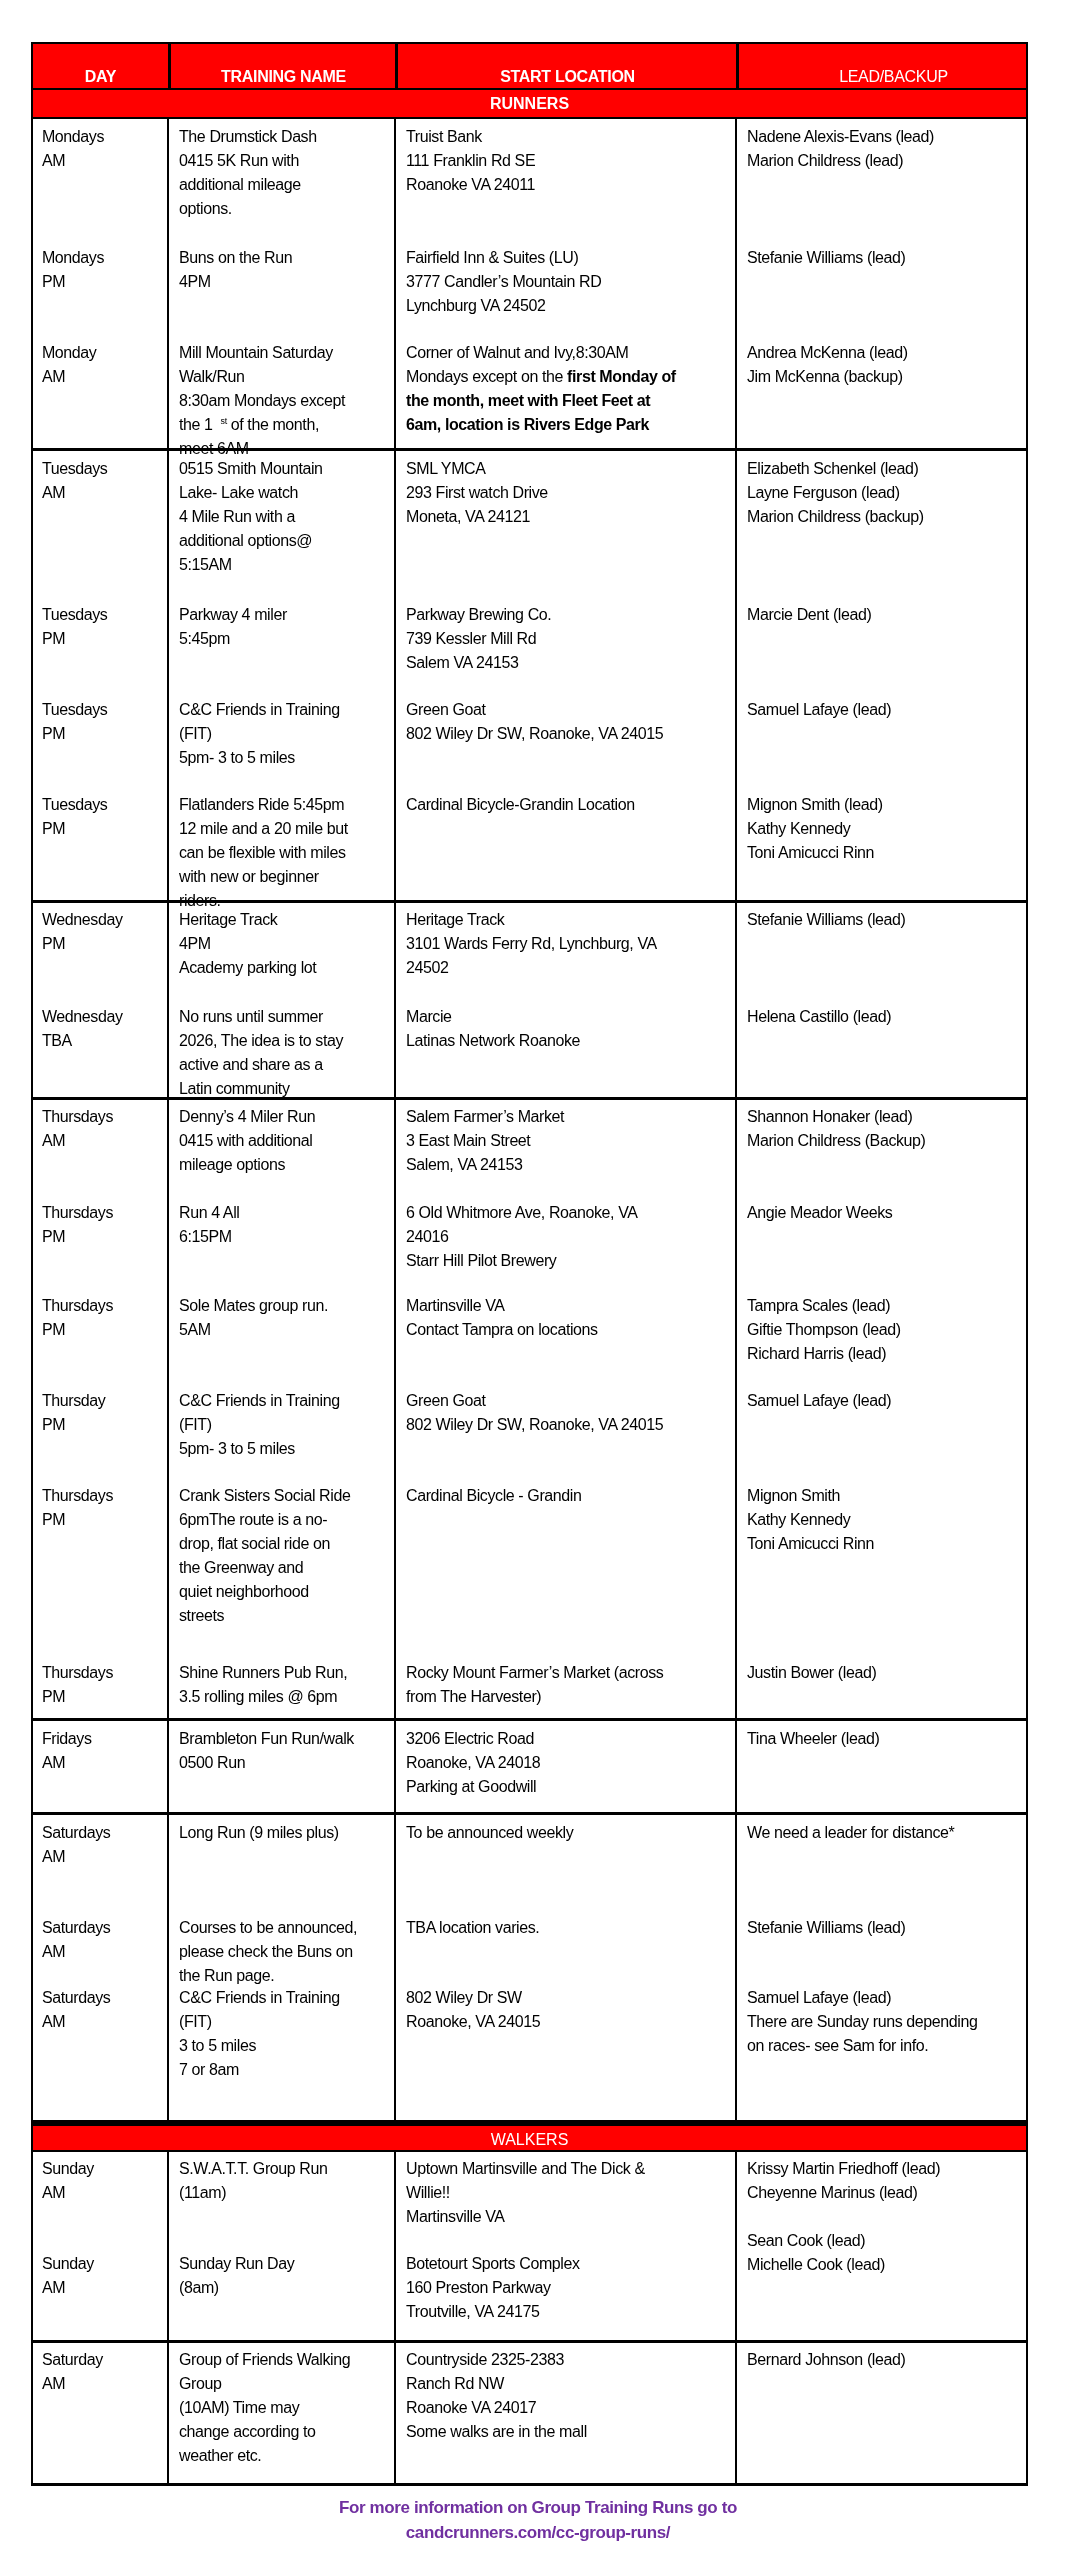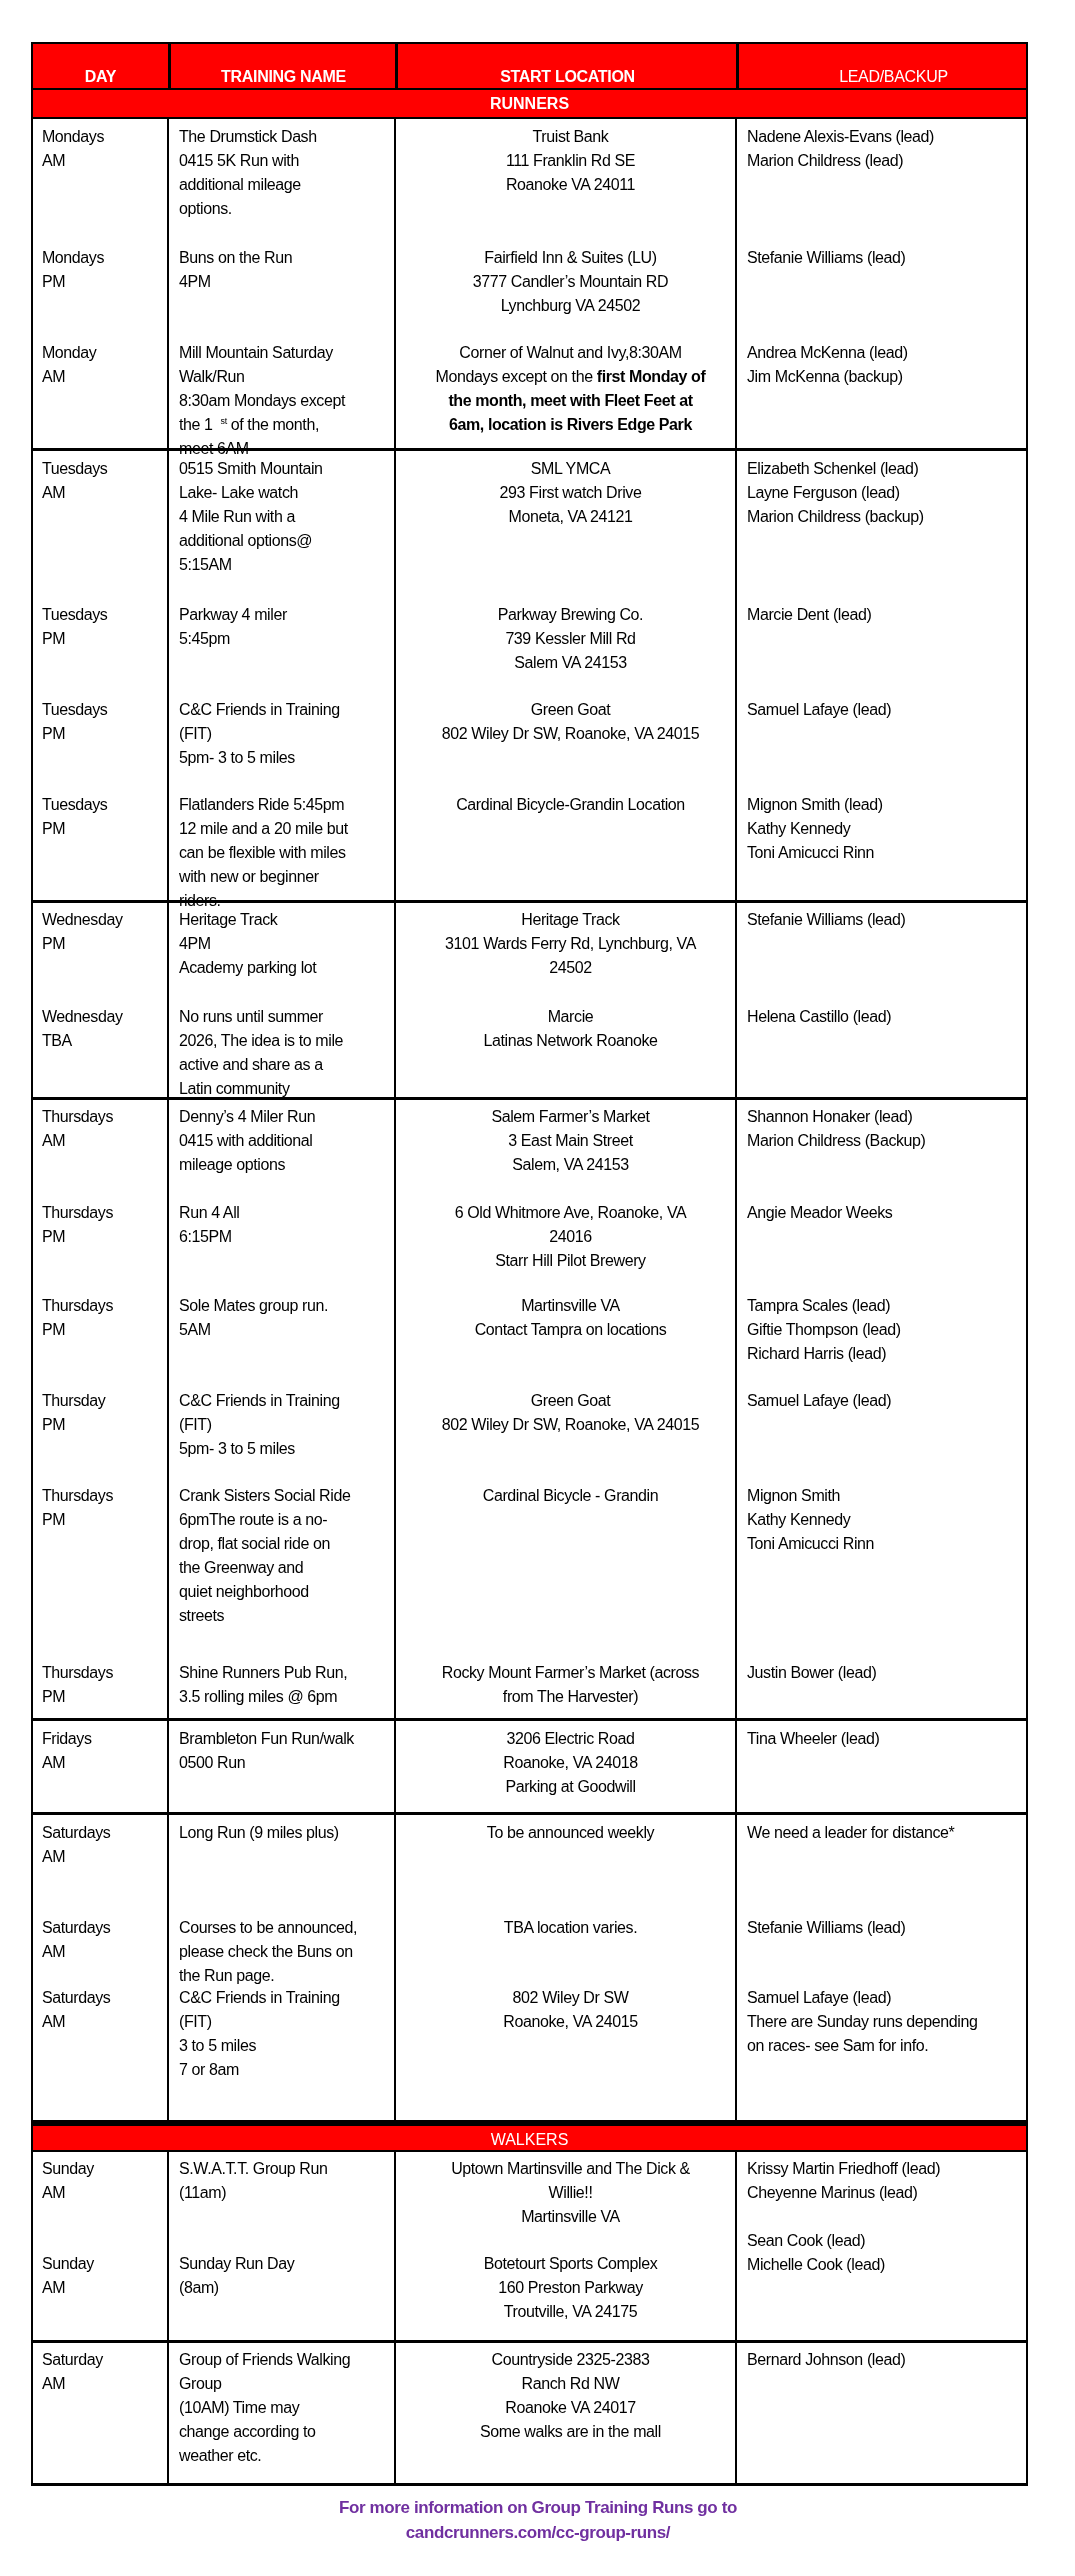--- a/index.html
+++ b/index.html
@@ -21,21 +21,21 @@
                   border-top:3.2px solid #000; border-bottom:2.5px solid #000;
                   border-left:2.5px solid #000; border-right:2.5px solid #000; }
   .group { position:absolute; left:0; width:997px; box-sizing:border-box;
            border-left:2.5px solid #000; border-right:2.5px solid #000; border-bottom:3.2px solid #000; }
   .vline { position:absolute; top:0; bottom:0; width:1.9px; background:#000; }
   .row { position:absolute; left:0; width:992px; }
   .cell { position:absolute; top:0; font-size:16px; line-height:24px; letter-spacing:-0.4px;
           white-space:pre-line; }
   .c-day { left:8.9px; width:127px; }
   .c-name { left:146px; width:212px; }
-  .c-loc { left:373px; width:329px;text-align:center; }
+  .c-loc { left:373px; width:329px; }
   .c-lead { left:714px; width:272px; }
   .line { display:block; white-space:nowrap; }
   .bold { font-weight:bold; }
   sup { font-size:8.9px; line-height:0; vertical-align:super;padding-left:8px; }
   .footer { position:absolute; left:0; width:1076px; text-align:center; color:#7030a0;
             font-weight:bold; font-size:17px; line-height:25px; letter-spacing:-0.4px; }
 </style>
 </head>
 <body>
 
@@ -108,21 +108,21 @@
         <div class="vline" style="left: 361px;"></div>
         <div class="vline" style="left: 702px;"></div>
         <div class="row" style="top: 5px;">
           <div class="cell c-day"><span class="line">Wednesday</span><span class="line">PM</span></div>
           <div class="cell c-name"><span class="line">Heritage Track</span><span class="line">4PM</span><span class="line">Academy parking lot</span></div>
           <div class="cell c-loc"><span class="line">Heritage Track</span><span class="line">3101 Wards Ferry Rd, Lynchburg, VA</span><span class="line">24502</span></div>
           <div class="cell c-lead"><span class="line">Stefanie Williams (lead)</span></div>
         </div>
         <div class="row" style="top: 102px;">
           <div class="cell c-day"><span class="line">Wednesday</span><span class="line">TBA</span></div>
-          <div class="cell c-name"><span class="line"> No runs until summer</span><span class="line">2026, The idea is to mile</span><span class="line">active and share as a</span><span class="line">Latin community</span></div>
+          <div class="cell c-name"><span class="line"> No runs until summer</span><span class="line">2026, The idea is to stay</span><span class="line">active and share as a</span><span class="line">Latin community</span></div>
           <div class="cell c-loc"><span class="line">Marcie</span><span class="line">Latinas Network Roanoke</span></div>
           <div class="cell c-lead"><span class="line">Helena Castillo (lead)</span></div>
         </div>
       </div>
       <div class="group" style="top: 1058px; height: 621px;">
         <div class="vline" style="left: 134px;"></div>
         <div class="vline" style="left: 361px;"></div>
         <div class="vline" style="left: 702px;"></div>
         <div class="row" style="top: 5px;">
           <div class="cell c-day"><span class="line">Thursdays</span><span class="line">AM</span></div>

